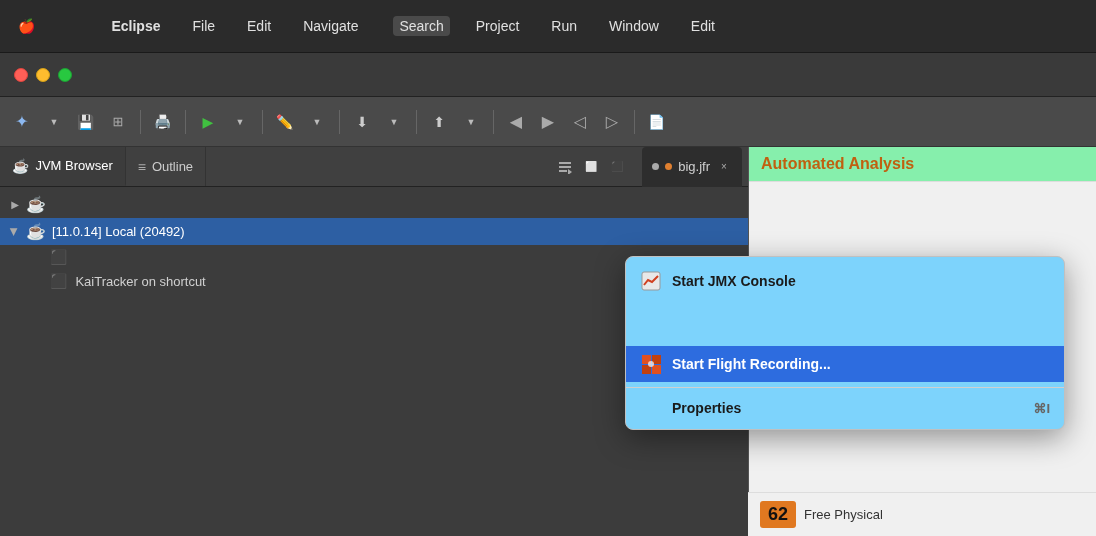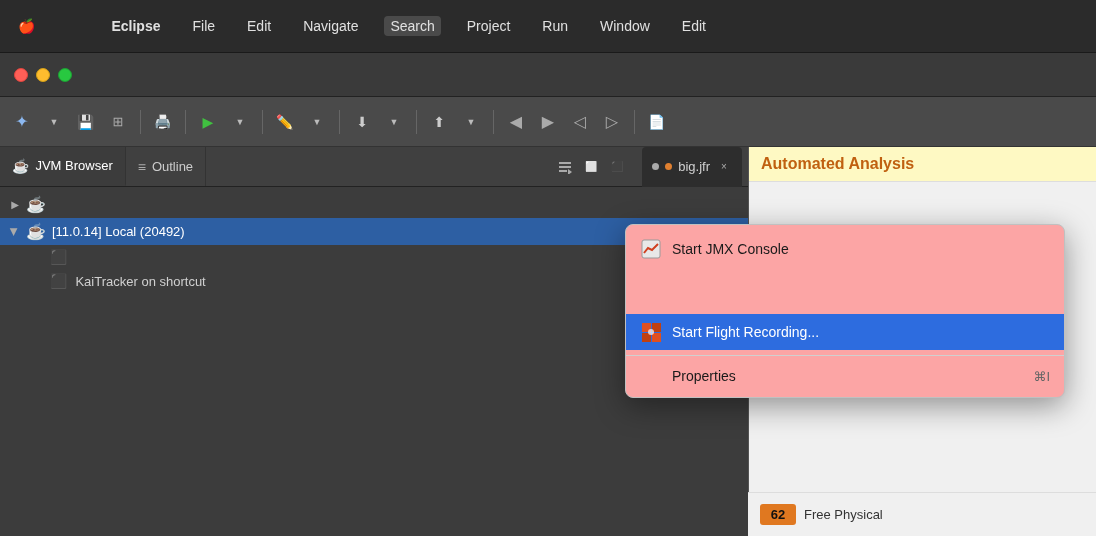--- a/index.html
+++ b/index.html
@@ -28,20 +28,21 @@
       cursor: pointer;
       padding: 2px 6px;
       border-radius: 4px;
     }
     .menubar-item.bold {
       font-weight: 700;
       margin-left: 44px;
     }
     .menubar-item.active {
       background: rgba(255,255,255,0.15);
+      margin-left: 9px;
     }
 
     
     .titlebar {
       height: 44px;
       background: #3a3a3a;
       display: flex;
       align-items: center;
       padding: 0 14px;
       gap: 8px;
@@ -222,41 +223,42 @@
 
     
     .right-panel {
       flex: 1;
       background: #f0f0f0;
       border-left: 1px solid #555;
       overflow: hidden;
     }
     .right-panel-header {
       padding: 8px 12px;
-      background: #fef9c3;
+      background: #86efac;
       border-bottom: 1px solid #ddd;
     }
     .automated-analysis-title {
       font-size: 16px;
       font-weight: 600;
       color: #c06010;
     }
 
     
     .context-menu {
       position: absolute;
-      top: 224px;
+      top: 256px;
       left: 625px;
       width: 440px;
-      background: #fca5a5;
+      background: #7dd3fc;
       border: 1px solid #c0c0c0;
       border-radius: 8px;
       box-shadow: 0 8px 30px rgba(0,0,0,0.4);
       padding: 6px 0;
       z-index: 1000;
+      font-weight: bold;
     }
     .ctx-item {
       display: flex;
       align-items: center;
       padding: 7px 14px;
       gap: 10px;
       cursor: pointer;
       font-size: 14px;
       color: #1a1a1a;
     }
@@ -309,21 +311,21 @@
       display: flex;
       align-items: center;
       gap: 8px;
       padding: 0 12px;
       border-top: 1px solid #ddd;
     }
     .memory-badge {
       background: #e07820;
       color: #111;
       font-weight: 700;
-      font-size: 13px;
+      font-size: 18px;
       padding: 3px 8px;
       border-radius: 3px;
       min-width: 36px;
       text-align: center;
     }
     .free-physical-label {
       font-size: 13px;
       color: #333;
       font-weight: 500;
     }

